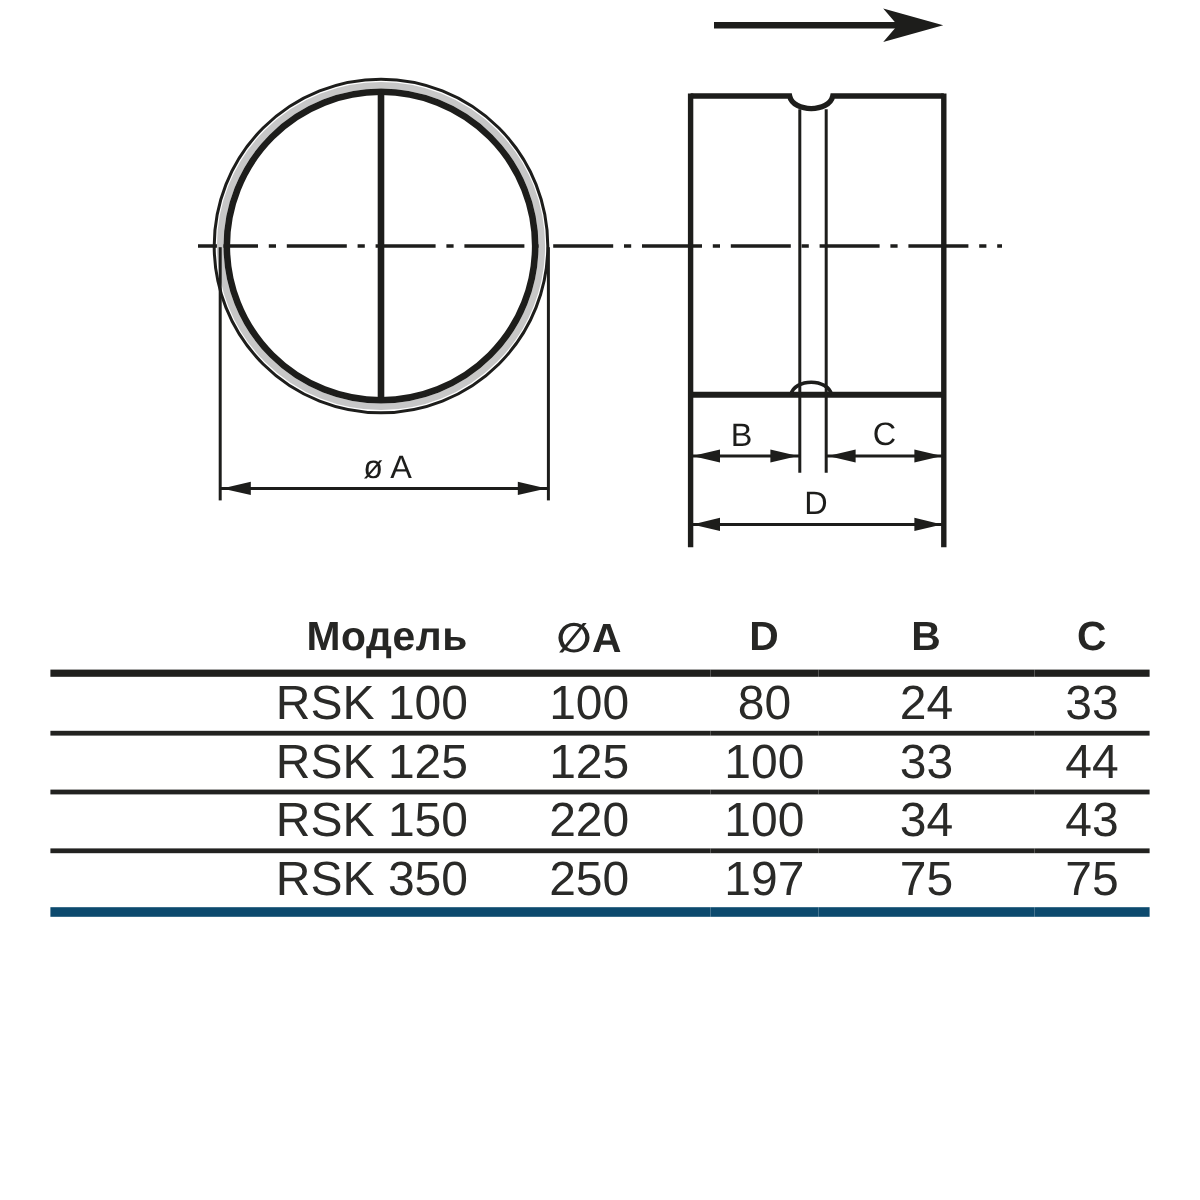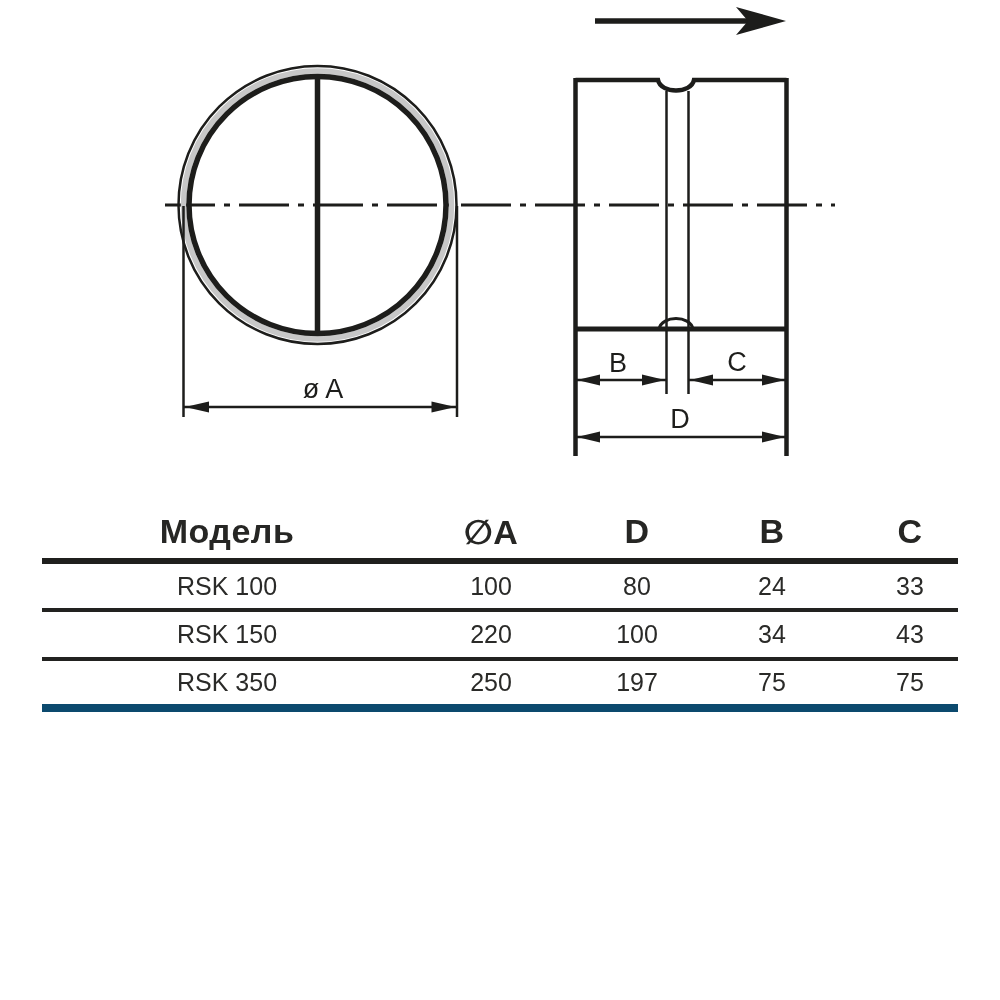--- a/index.html
+++ b/index.html
@@ -20,29 +20,29 @@
   }
   .spec-table col.c-model{width:348px;}
   .spec-table col.c-a{width:202px;}
   .spec-table col.c-d{width:90px;}
   .spec-table col.c-b{width:180px;}
   .spec-table col.c-c{width:96px;}
   .spec-table th,.spec-table td{
     padding:0;margin:0;text-align:center;vertical-align:middle;
     white-space:nowrap;font-weight:normal;
   }
-  .spec-table .model-cell{text-align:center;padding-left:22px;}
+  .spec-table .model-cell{text-align:right;padding-left:22px;}
   .spec-table thead tr{height:56px;}
   .spec-table thead th{
     font-size:34px;font-weight:bold;letter-spacing:0.5px;color:#262624;
     border-bottom:6px solid #1f1f1d;
   }
   .spec-table tbody tr{height:49px;border-bottom:4px solid #222220;}
   .spec-table tbody tr:last-child{border-bottom:8px solid #0c4a6e;}
-  .spec-table tbody td{font-size:25px;}
+  .spec-table tbody td{font-size:40px;}
 </style>
 </head>
 <body>
 
 <div class="canvas">
 
   <svg class="drawing" viewBox="0 0 1000 472" xmlns="http://www.w3.org/2000/svg">
 
     <path d="M165 205 H 835" stroke="#1d1d1b" stroke-width="3" fill="none" stroke-dasharray="50 9 6 9"></path>
 
@@ -115,20 +115,27 @@
     </thead>
     <tbody>
       <tr>
         <td class="model-cell">RSK 100</td>
         <td>100</td>
         <td>80</td>
         <td>24</td>
         <td>33</td>
       </tr>
       <tr>
+        <td class="model-cell">RSK 125</td>
+        <td>125</td>
+        <td>100</td>
+        <td>33</td>
+        <td>44</td>
+      </tr>
+      <tr>
         <td class="model-cell">RSK 150</td>
         <td>220</td>
         <td>100</td>
         <td>34</td>
         <td>43</td>
       </tr>
       <tr>
         <td class="model-cell">RSK 350</td>
         <td>250</td>
         <td>197</td>

